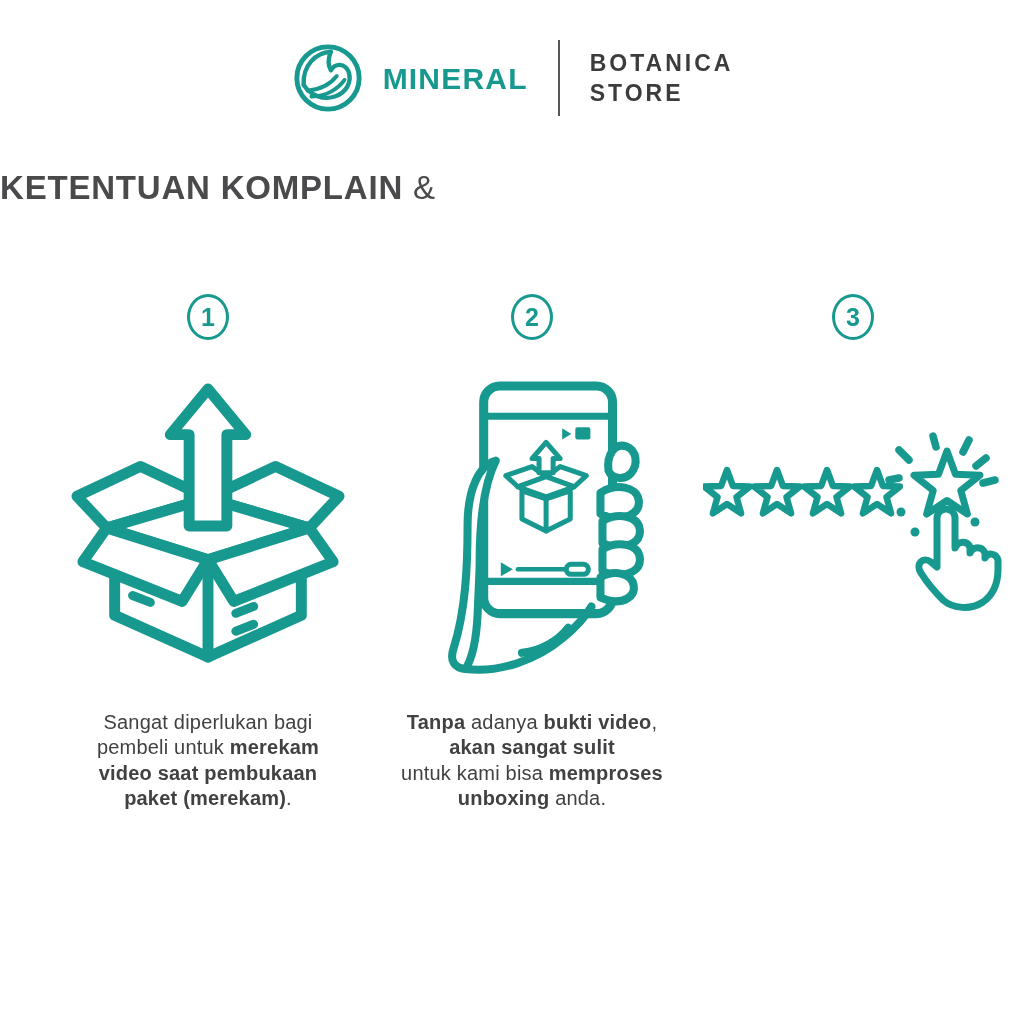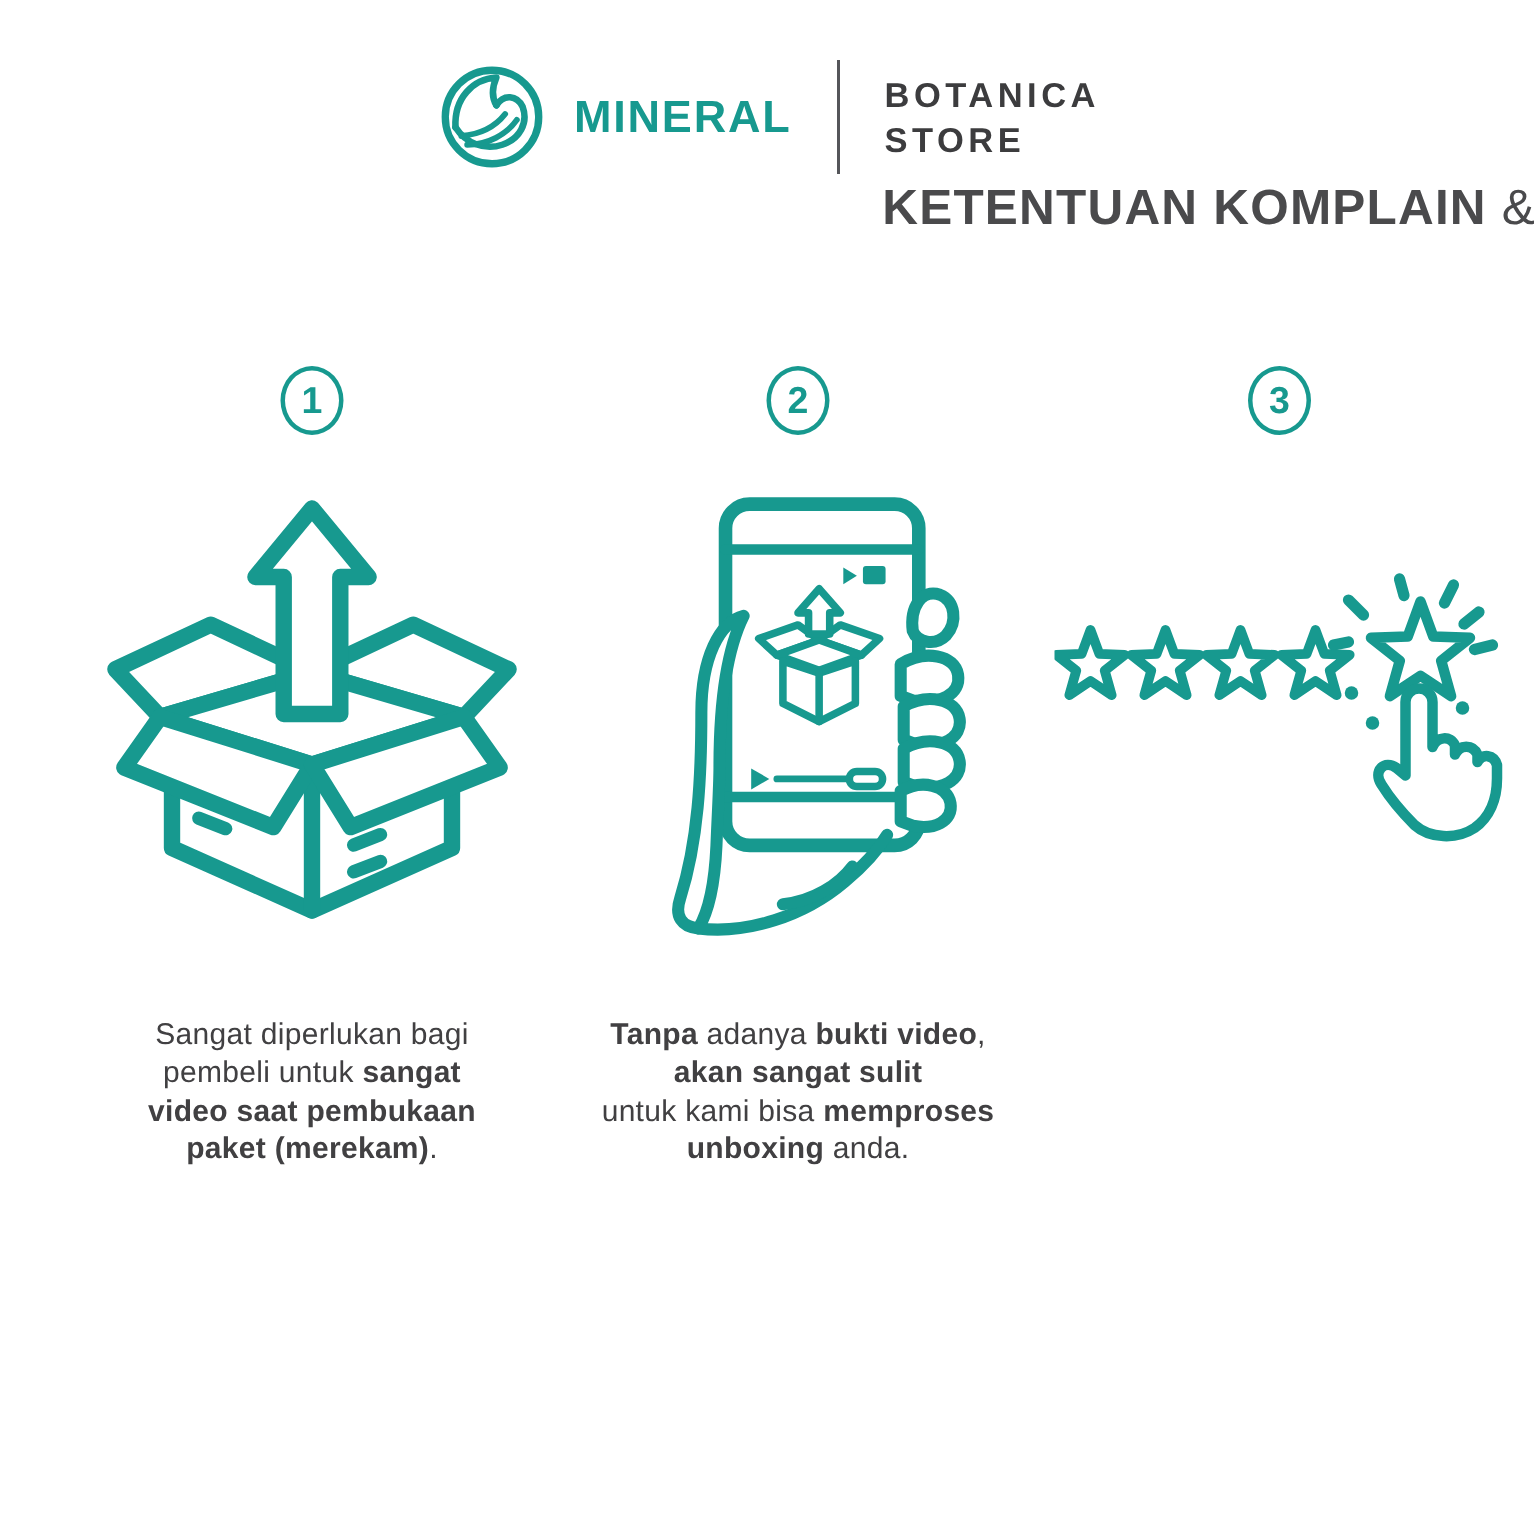--- a/index.html
+++ b/index.html
@@ -15,34 +15,34 @@
   }
   
   .header{display:flex;justify-content:center;align-items:center;padding-top:40px;}
   .logo-mark{width:74px;height:74px;flex:0 0 auto;}
   .wordmark{margin-left:18px;font-size:30px;font-weight:bold;letter-spacing:1.2px;
     line-height:1.1;color:var(--teal);white-space:nowrap;}
   .header-divider{width:2px;height:76px;background:#55565a;margin:0 30px;}
   .store-mark{font-size:23px;font-weight:bold;letter-spacing:3px;line-height:1.32;
     color:var(--store);white-space:nowrap;}
   
-  .title{text-align:right;font-size:33px;font-weight:400;
+  .title{margin-top:50px;text-align:left;font-size:33px;font-weight:400;
     letter-spacing:0.8px;line-height:1.34;color:var(--title);}
   .title b{font-weight:bold;}
   
   .steps{display:flex;margin-top:84px;padding-left:46px;}
   .step{flex:0 0 auto;}
   .step-1,.step-2{width:324px;}
   .step-3{width:306px;margin-left:6px;}
   .step-circle{width:42px;height:46px;border:3px solid var(--teal);border-radius:50%;
     margin:0 auto;display:flex;align-items:center;justify-content:center;
     font-size:25px;font-weight:bold;color:var(--teal);box-sizing:border-box;}
   .icon-wrap{height:366px;display:flex;align-items:center;justify-content:center;}
   .step-text{text-align:center;font-size:20px;line-height:1.26;color:var(--body);
-    letter-spacing:0.2px;margin-top:22px;}
+    letter-spacing:0.2px;margin-top:4px;}
   .step-text b{font-weight:bold;}
   
   .s  {fill:none;stroke:var(--teal);stroke-linejoin:round;stroke-linecap:round;}
   .sw {fill:#fff;stroke:var(--teal);stroke-linejoin:round;stroke-linecap:round;}
   .f  {fill:var(--teal);stroke:none;}
 </style>
 </head>
 <body>
 
 <div class="page">
@@ -88,21 +88,21 @@
           <path class="s" stroke-width="9" d="M64 218 L82 225"></path>
           <path class="s" stroke-width="9" d="M168 236 L186 229"></path>
           <path class="s" stroke-width="9" d="M168 254 L186 247"></path>
 
           <path class="sw" stroke-width="11" d="M38 150 L14 184 L114 224 L140 182 Z"></path>
           <path class="sw" stroke-width="11" d="M242 150 L266 184 L166 224 L140 182 Z"></path>
 
           <path class="sw" stroke-width="11" d="M140 10 L178 56 L159 56 L159 148 L121 148 L121 56 L102 56 Z"></path>
         </svg>
       </div>
-      <div class="step-text">Sangat diperlukan bagi<br>pembeli untuk <b>sangat</b><br><b>video saat pembukaan</b><br><b>paket (merekam)</b>.</div>
+      <div class="step-text">Sangat diperlukan bagi<br>pembeli untuk <b>merekam</b><br><b>video saat pembukaan</b><br><b>paket (merekam)</b>.</div>
     </div>
 
     <div class="step step-2">
       <div class="step-circle">
         <span>2</span>
       </div>
       <div class="icon-wrap">
         <svg width="224" height="302" viewBox="0 0 220 300" aria-hidden="true">
 
           <rect class="sw" stroke-width="9" x="62" y="14" width="128" height="226" rx="16"></rect>

